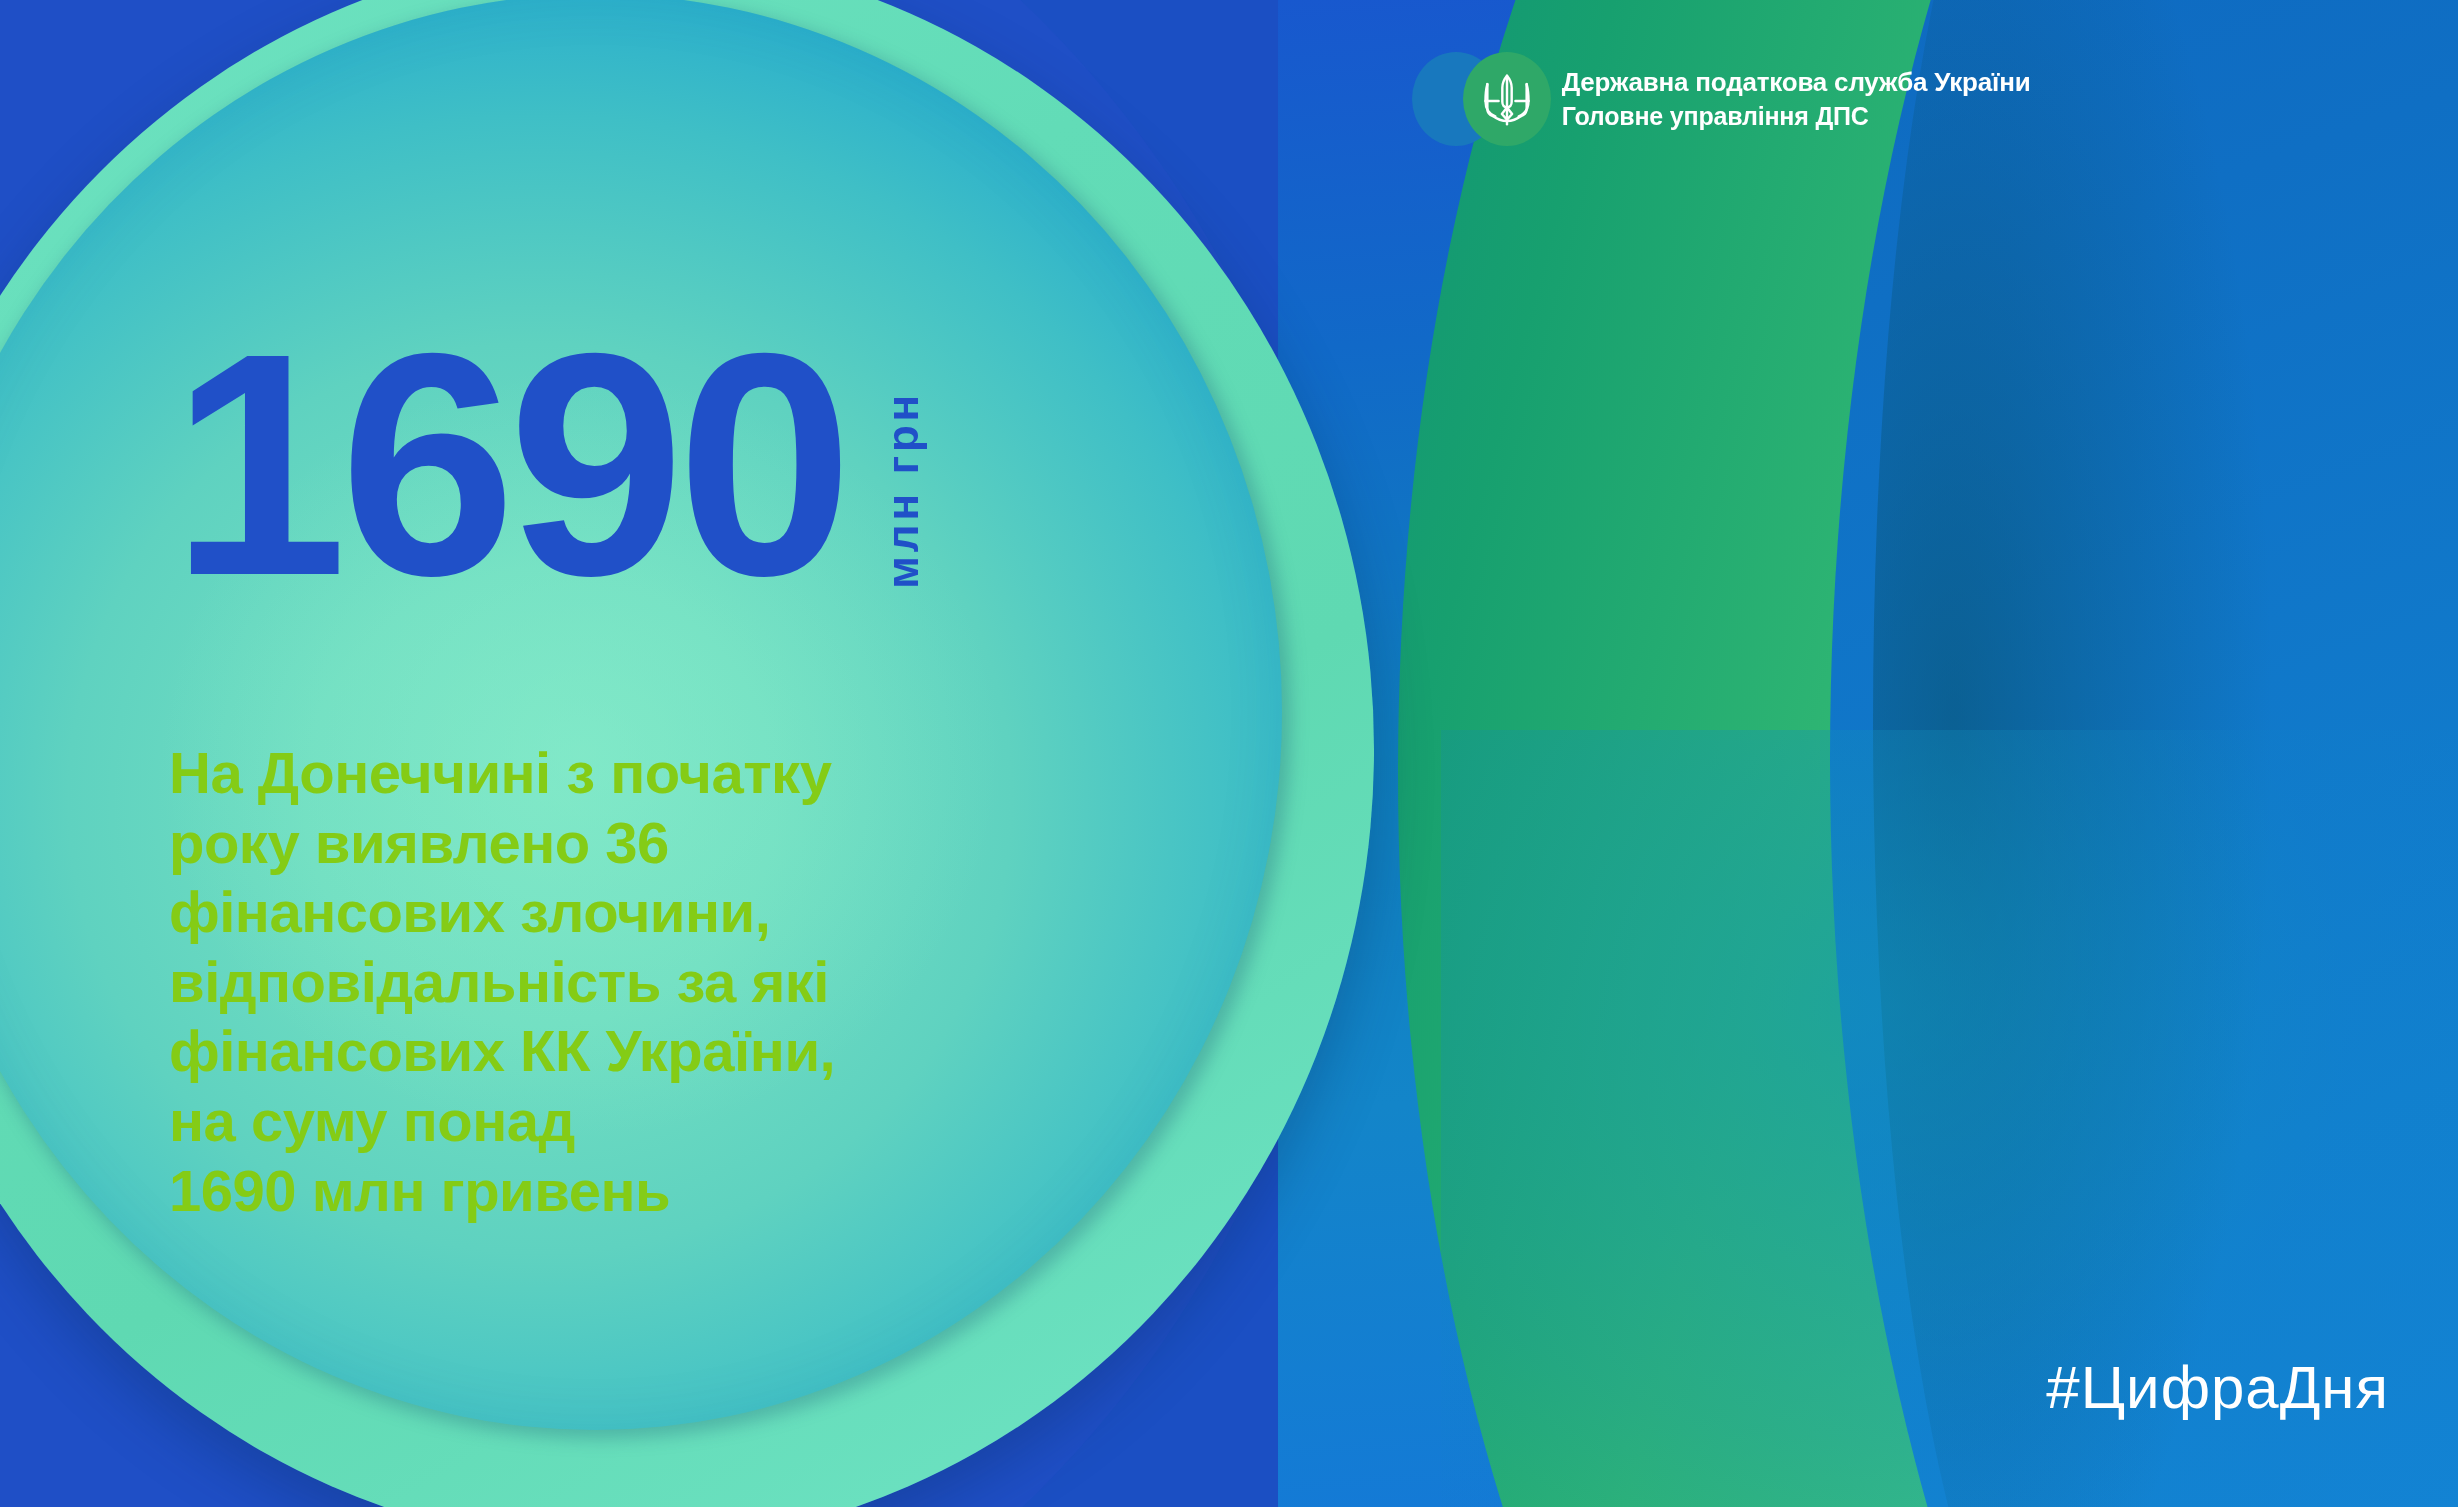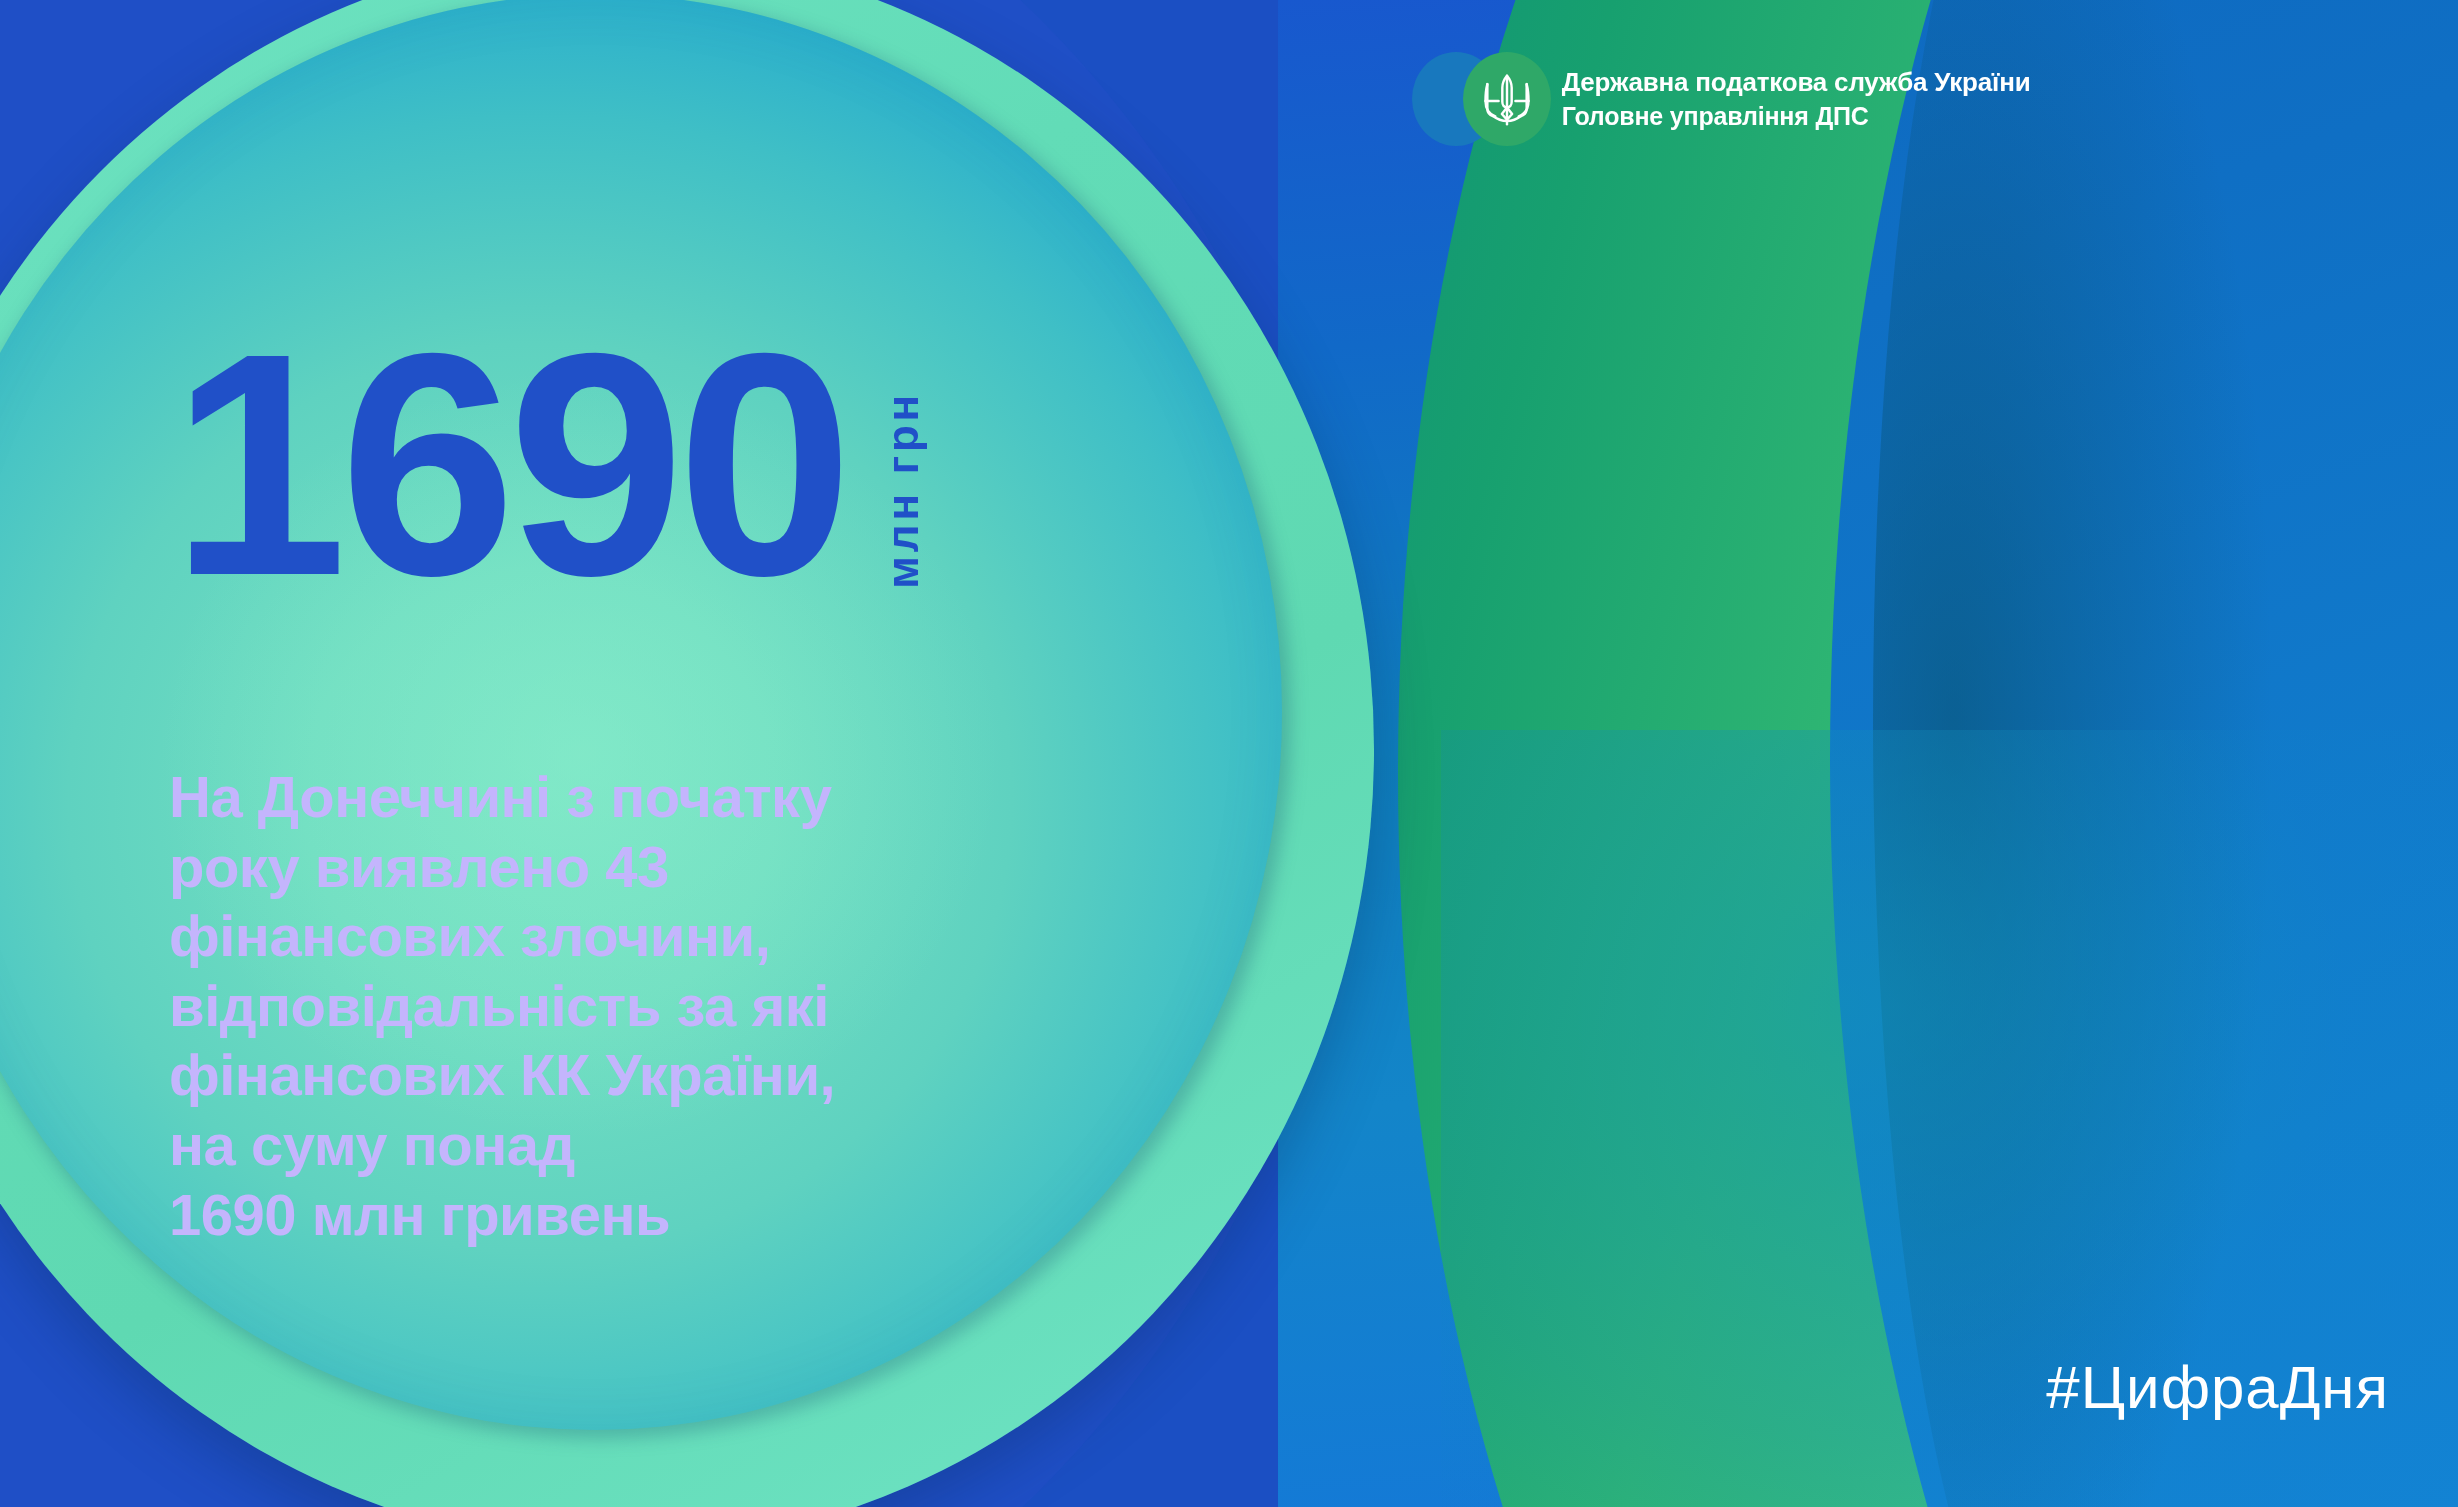--- a/index.html
+++ b/index.html
@@ -146,23 +146,22 @@
     white-space:nowrap;
   }
 
   .body-text{
     position:absolute;
     left:169px; top:738px;
     width:1028px;
     font-size:58px;
     line-height:1.20;
     font-weight:700;
-    color:#c4b5fd;
+    color:#84cc16;
     letter-spacing:-0.5px;
-    margin-top:24px;
   }
   .body-text .ln{ display:block; }
 
   
   .logo{
     position:absolute;
     left:1412px; top:46px;
     z-index:10;
     display:flex;
     align-items:center;
@@ -242,21 +241,21 @@
 
   <div class="content">
 
     <div class="bignum-row">
       <div class="bignum">1690</div>
       <div class="unit">млн грн</div>
     </div>
 
     <div class="body-text">
       <span class="ln">На Донеччині з початку</span>
-      <span class="ln">року виявлено 43</span>
+      <span class="ln">року виявлено 36</span>
       <span class="ln">фінансових злочини,</span>
       <span class="ln">відповідальність за які</span>
       <span class="ln">фінансових КК України,</span>
       <span class="ln">на суму понад</span>
       <span class="ln">1690 млн гривень</span>
     </div>
 
   </div>
 
   <div class="logo">

